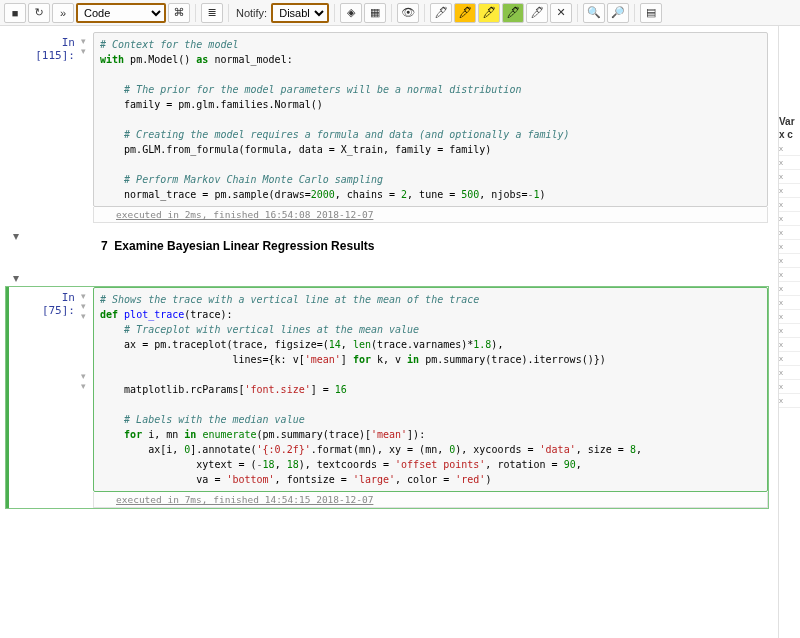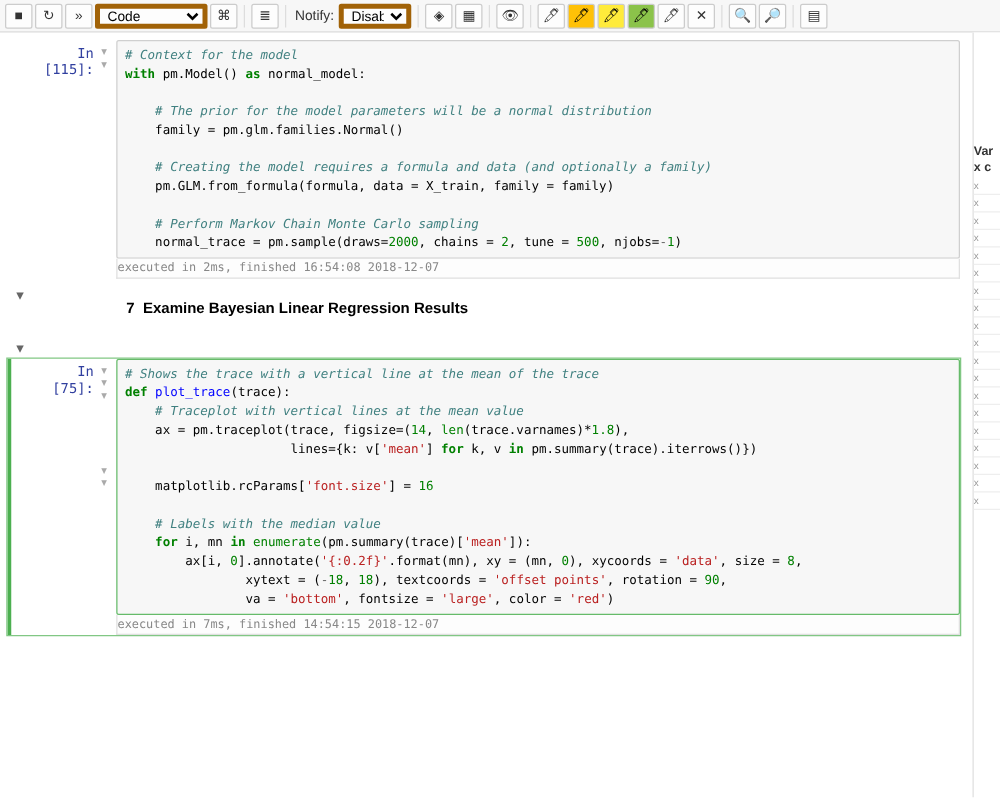--- a/index.html
+++ b/index.html
@@ -20,21 +20,21 @@
     border: 1px solid #ccc;
     border-radius: 2px;
     display: flex; align-items: center; justify-content: center;
     font-size: 11px;
     cursor: pointer;
     color: #333;
   }
   .tb-sep { width: 1px; height: 18px; background: #ddd; margin: 0 3px; }
   .tb-select {
     height: 20px; font-size: 11px;
-    border: 4px solid #a16207; border-radius: 2px;
+    border: 2px solid #a16207; border-radius: 2px;
     background: #fdfdfd;
     padding: 0 2px;
   }
   .tb-select.cell-type { width: 90px; }
   .tb-select.notify { width: 58px; }
   .tb-label { font-size: 11px; color: #333; margin: 0 2px; }
   .tb-marker { width: 22px; height:20px; border:1px solid #ccc; border-radius:2px; display:flex; align-items:center; justify-content:center; font-size:11px; cursor:pointer; }
   .tb-marker.orange-bg { background:#ffc107; }
   .tb-marker.yellow-bg { background:#ffeb3b; }
   .tb-marker.green-bg  { background:#8bc34a; }
@@ -65,22 +65,23 @@
   .cell-selected .code-cell { border: 1px solid #66BB6A; }
   .cell-selected > .prompt-strip { border-left: 3px solid #4CAF50; }
   .cell-selected { outline: 1px solid #81C784; }
   
   .exec-time {
     background: #fdfdfd;
     border: 1px solid #e0e0e0;
     border-top: none;
     font-size: 9.5px;
     color: #888;
-    padding: 2px 0;
+    padding: 2px 22px;
     font-family: Menlo, monospace;
+    text-decoration: underline;
   }
   
   .kw  { color: #008000; font-weight: bold; }
   .def { color: #0000FF; }
   .str { color: #BA2121; }
   .num { color: #008000; }
   .cmt { color: #408080; font-style: italic; }
   .op  { color: #666; }
   .bn  { color: #008000; }
 

